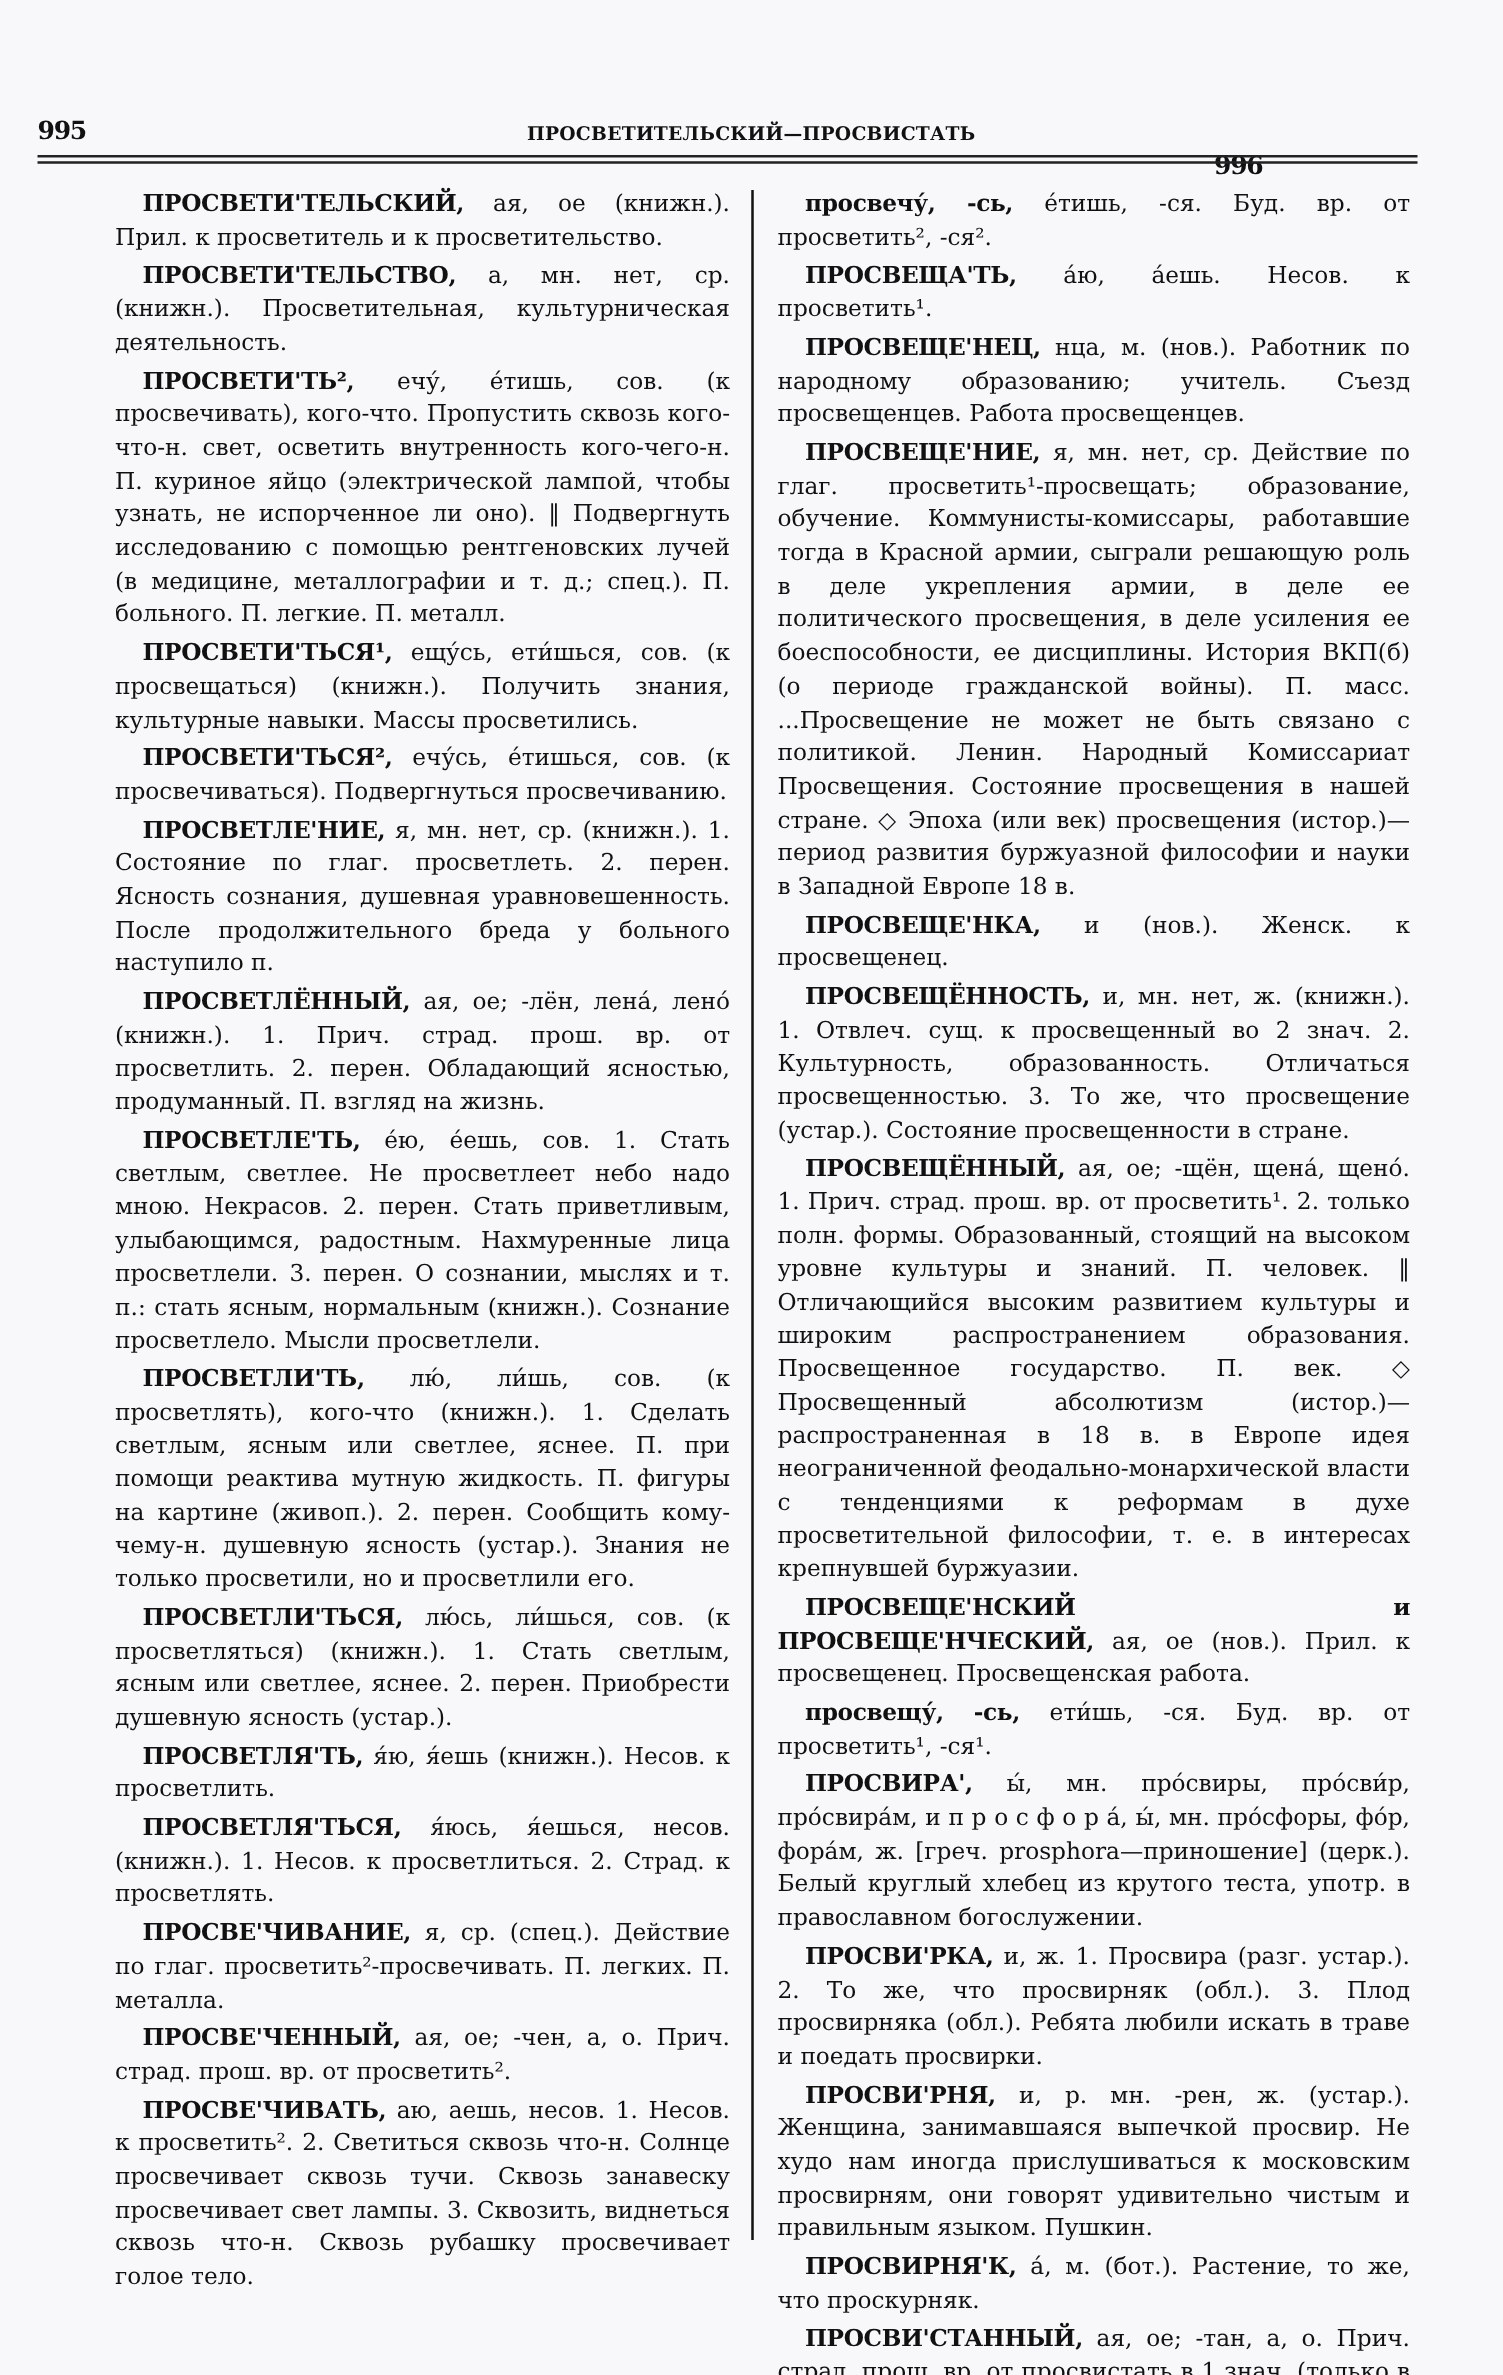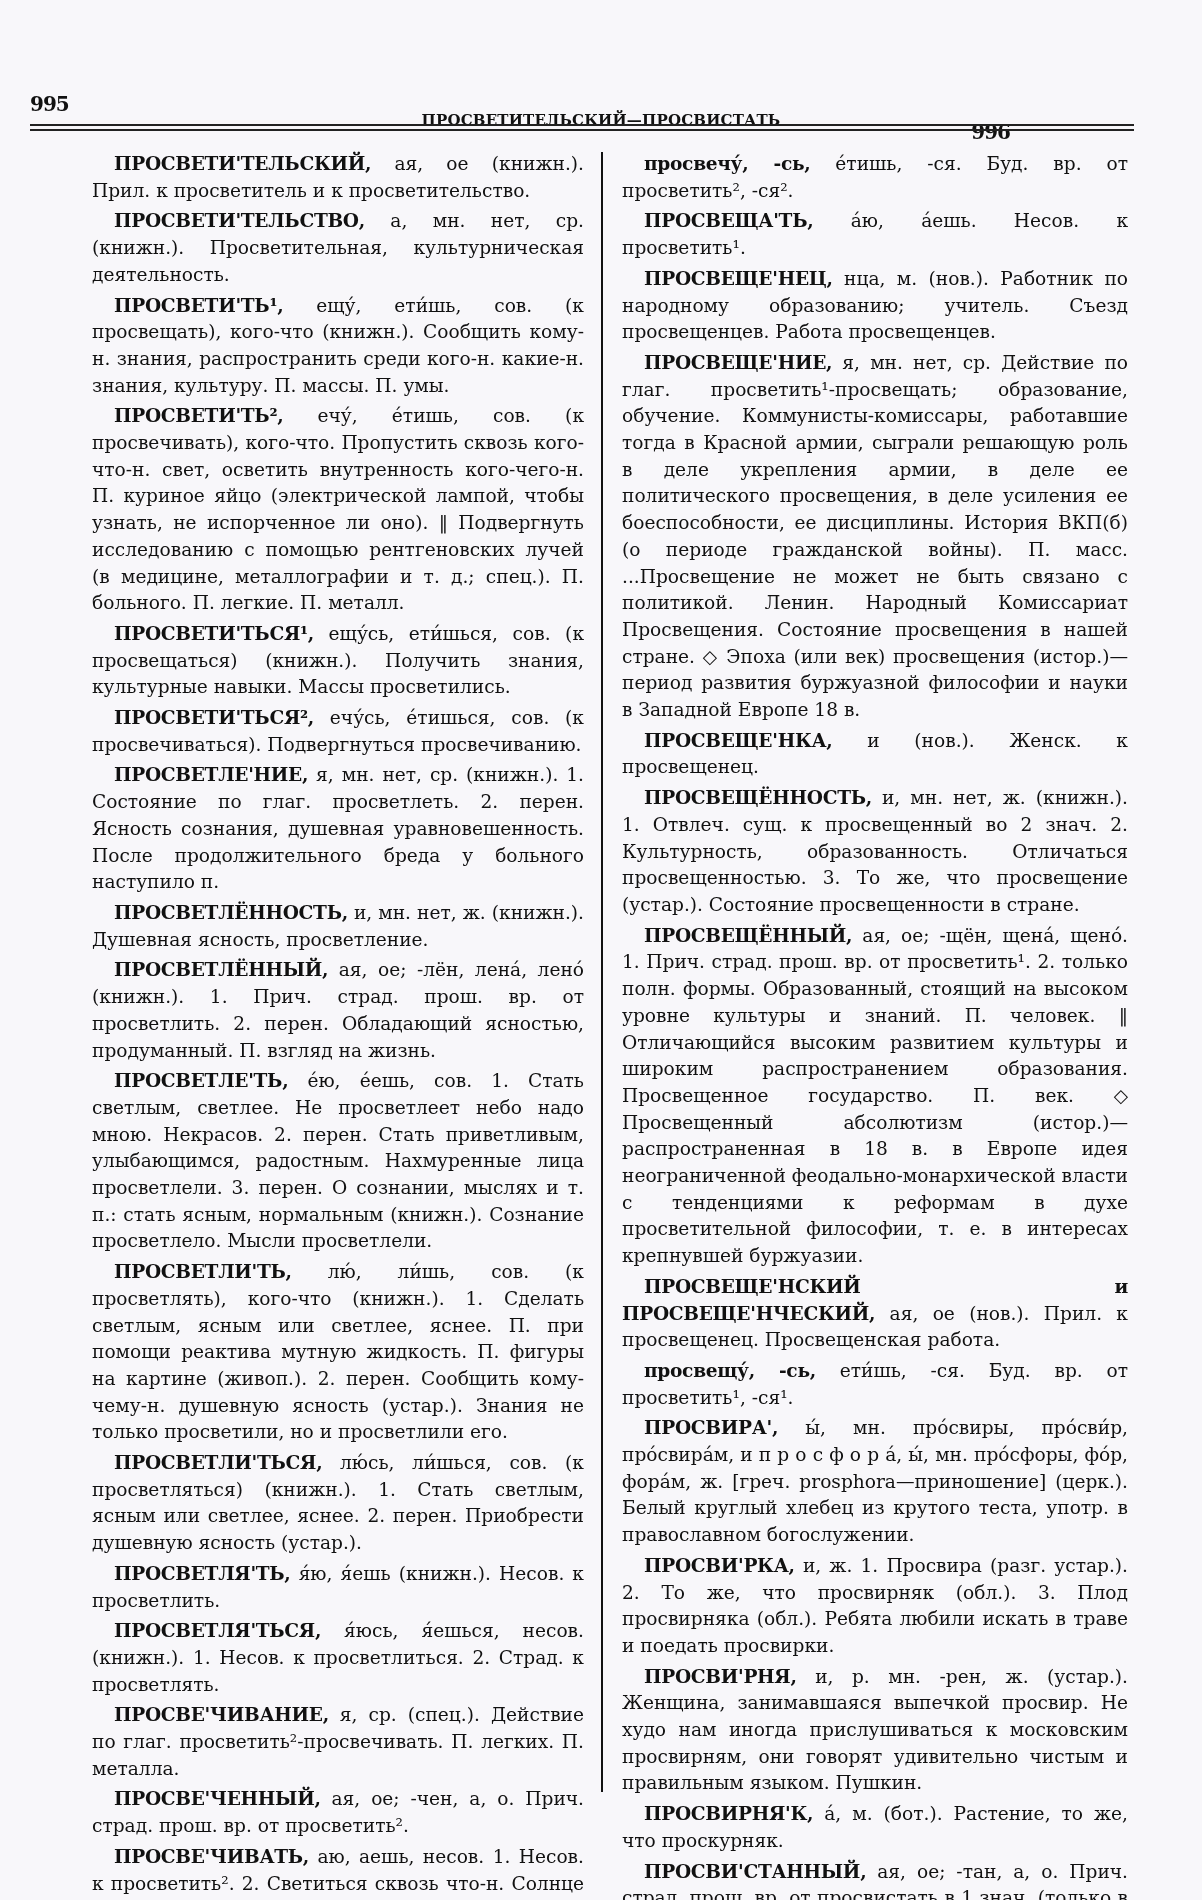--- a/index.html
+++ b/index.html
@@ -1,21 +1,21 @@
 <!DOCTYPE html>
 <html><head>
 <meta charset="utf-8">
 <style>
   html,body{margin:0;padding:0;}
   body{width:1202px;height:1900px;background:#f8f7fa;color:#111;font-family:"DejaVu Serif","Liberation Serif",serif;position:relative;overflow:hidden;}
   .header{position:absolute;left:0;top:0;width:1078px;height:130px;}
   .pnum{position:absolute;top:92px;font-family:"DejaVu Serif",serif;font-weight:bold;font-size:20px;letter-spacing:-1px;}
   .pnum.left{left:30px;}
   .pnum.right{right:68px;margin-top:28px;}
-  .running{position:absolute;top:98px;left:0;width:1202px;text-align:center;font-family:"DejaVu Serif",serif;font-weight:bold;font-size:15px;letter-spacing:0.2px;margin-top:13px;}
+  .running{position:absolute;top:98px;left:0;width:1202px;text-align:center;font-family:"DejaVu Serif",serif;font-weight:bold;font-size:15px;letter-spacing:0.2px;}
   .rule1{position:absolute;left:30px;width:1104px;top:124px;height:2px;background:#222;}
   .rule2{position:absolute;left:30px;width:1104px;top:129px;height:2px;background:#222;}
   .col{position:absolute;top:147px;font-size:18.6px;line-height:26.7px;text-align:justify;hyphens:manual;}
   .col.left{left:88px;width:500px;}
   .col.right{left:618px;width:514px;}
   .vrule{position:absolute;left:601px;top:152px;width:2px;height:1640px;background:#111;}
   .entry{margin:4px;text-indent:22px;}
   .hw{font-weight:bold;font-family:"DejaVu Serif",serif;font-size:18.6px;letter-spacing:-0.3px;}
 </style>
 </head>
@@ -25,26 +25,24 @@
   <span class="pnum left">995</span>
   <span class="running">ПРОСВЕТИТЕЛЬСКИЙ—ПРОСВИСТАТЬ</span>
   <span class="pnum right">996</span>
   <div class="rule1"></div>
   <div class="rule2"></div>
 </div>
 
 <div class="col left" id="col-left">
     <p class="entry"><span class="hw">ПРОСВЕТИ'ТЕЛЬСКИЙ,</span><span> ая, ое (книжн.). Прил. к просветитель и к просветительство.</span></p>
     <p class="entry"><span class="hw">ПРОСВЕТИ'ТЕЛЬСТВО,</span><span> а, мн. нет, ср. (книжн.). Просветительная, культурническая деятельность.</span></p>
-    <p class="entry"><span class="hw">ПРОСВЕТИ'ТЬ¹,</span><span> ещу́, ети́шь, сов. (к просвещать), кого-что (книжн.). Сообщить кому-н. знания, распространить среди кого-н. какие-н. знания, культуру. П. массы. П. умы.</span></p>
     <p class="entry"><span class="hw">ПРОСВЕТИ'ТЬ²,</span><span> ечу́, е́тишь, сов. (к просвечивать), кого-что. Пропустить сквозь кого-что-н. свет, осветить внутренность кого-чего-н. П. куриное яйцо (электрической лампой, чтобы узнать, не испорченное ли оно). ‖ Подвергнуть исследованию с помощью рентгеновских лучей (в медицине, металлографии и т. д.; спец.). П. больного. П. легкие. П. металл.</span></p>
     <p class="entry"><span class="hw">ПРОСВЕТИ'ТЬСЯ¹,</span><span> ещу́сь, ети́шься, сов. (к просвещаться) (книжн.). Получить знания, культурные навыки. Массы просветились.</span></p>
     <p class="entry"><span class="hw">ПРОСВЕТИ'ТЬСЯ²,</span><span> ечу́сь, е́тишься, сов. (к просвечиваться). Подвергнуться просвечиванию.</span></p>
     <p class="entry"><span class="hw">ПРОСВЕТЛЕ'НИЕ,</span><span> я, мн. нет, ср. (книжн.). 1. Состояние по глаг. просветлеть. 2. перен. Ясность сознания, душевная уравновешенность. После продолжительного бреда у больного наступило п.</span></p>
-    <p class="entry"><span class="hw">ПРОСВЕТЛЁННОСТЬ,</span><span> и, мн. нет, ж. (книжн.). Душевная ясность, просветление.</span></p>
     <p class="entry"><span class="hw">ПРОСВЕТЛЁННЫЙ,</span><span> ая, ое; -лён, лена́, лено́ (книжн.). 1. Прич. страд. прош. вр. от просветлить. 2. перен. Обладающий ясностью, продуманный. П. взгляд на жизнь.</span></p>
     <p class="entry"><span class="hw">ПРОСВЕТЛЕ'ТЬ,</span><span> е́ю, е́ешь, сов. 1. Стать светлым, светлее. Не просветлеет небо надо мною. Некрасов. 2. перен. Стать приветливым, улыбающимся, радостным. Нахмуренные лица просветлели. 3. перен. О сознании, мыслях и т. п.: стать ясным, нормальным (книжн.). Сознание просветлело. Мысли просветлели.</span></p>
     <p class="entry"><span class="hw">ПРОСВЕТЛИ'ТЬ,</span><span> лю́, ли́шь, сов. (к просветлять), кого-что (книжн.). 1. Сделать светлым, ясным или светлее, яснее. П. при помощи реактива мутную жидкость. П. фигуры на картине (живоп.). 2. перен. Сообщить кому-чему-н. душевную ясность (устар.). Знания не только просветили, но и просветлили его.</span></p>
     <p class="entry"><span class="hw">ПРОСВЕТЛИ'ТЬСЯ,</span><span> лю́сь, ли́шься, сов. (к просветляться) (книжн.). 1. Стать светлым, ясным или светлее, яснее. 2. перен. Приобрести душевную ясность (устар.).</span></p>
     <p class="entry"><span class="hw">ПРОСВЕТЛЯ'ТЬ,</span><span> я́ю, я́ешь (книжн.). Несов. к просветлить.</span></p>
     <p class="entry"><span class="hw">ПРОСВЕТЛЯ'ТЬСЯ,</span><span> я́юсь, я́ешься, несов. (книжн.). 1. Несов. к просветлиться. 2. Страд. к просветлять.</span></p>
     <p class="entry"><span class="hw">ПРОСВЕ'ЧИВАНИЕ,</span><span> я, ср. (спец.). Действие по глаг. просветить²-просвечивать. П. легких. П. металла.</span></p>
     <p class="entry"><span class="hw">ПРОСВЕ'ЧЕННЫЙ,</span><span> ая, ое; -чен, а, о. Прич. страд. прош. вр. от просветить².</span></p>
     <p class="entry"><span class="hw">ПРОСВЕ'ЧИВАТЬ,</span><span> аю, аешь, несов. 1. Несов. к просветить². 2. Светиться сквозь что-н. Солнце просвечивает сквозь тучи. Сквозь занавеску просвечивает свет лампы. 3. Сквозить, виднеться сквозь что-н. Сквозь рубашку просвечивает голое тело.</span></p>
   </div>

